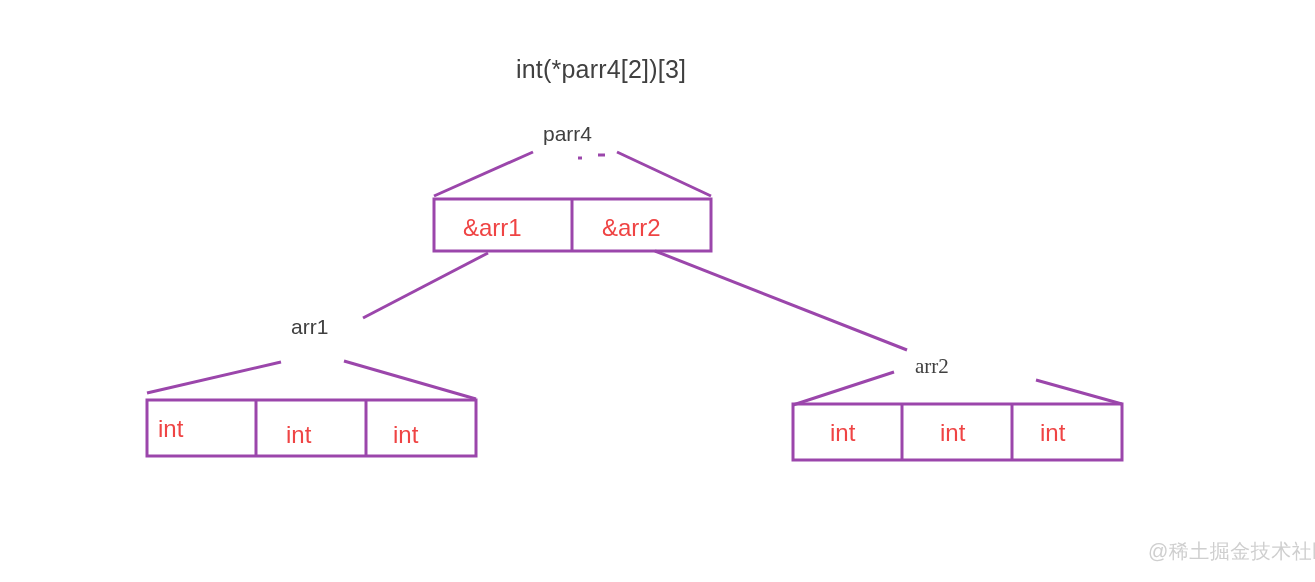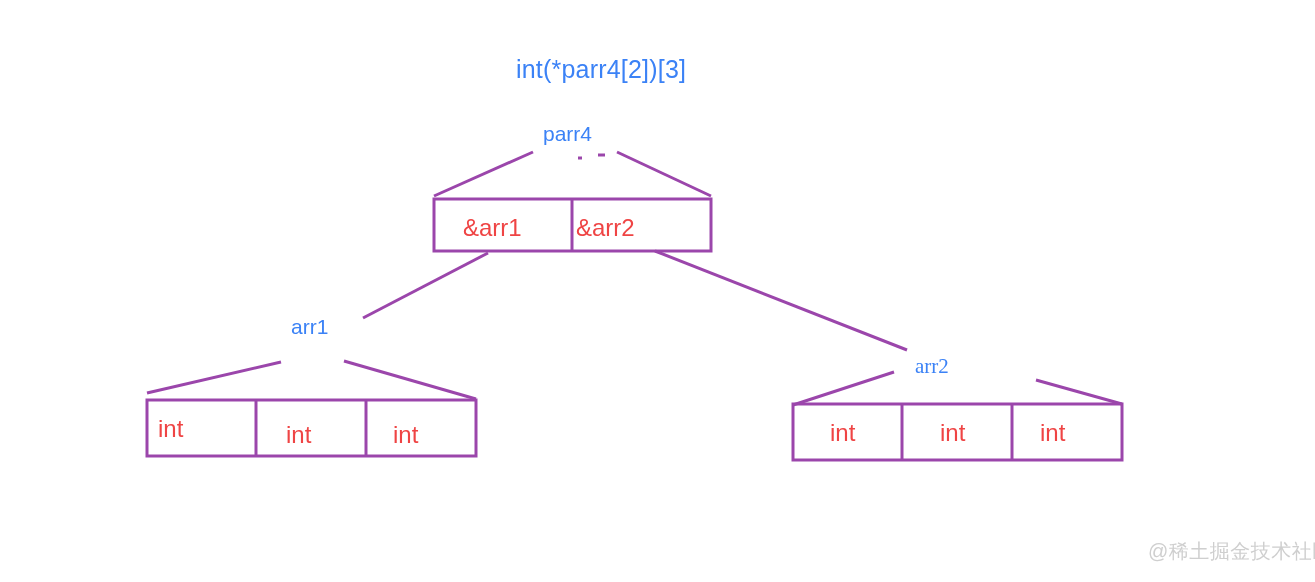--- a/index.html
+++ b/index.html
@@ -19,21 +19,21 @@
   }
   #diagram-svg {
     position: absolute;
     left: 0;
     top: 0;
     width: 1315px;
     height: 582px;
   }
   .label {
     position: absolute;
-    color: #3b82f6;
+    color: #404040;
     white-space: nowrap;
     line-height: 1;
     text-align: center;
   }
   .title-label {
     font-size: 25px;
     letter-spacing: 0.2px;
   }
   .node-label {
     font-size: 21px;
@@ -96,21 +96,21 @@
       <line x1="578" y1="158" x2="582" y2="158"></line>
       <line x1="598" y1="155" x2="605" y2="155"></line>
     </g>
   </svg>
 
   <div class="label title-label" style="left:516px; top:57px;">int(*parr4[2])[3]</div>
 
   <div class="label node-label" style="left:543px; top:123px;">parr4</div>
 
   <div class="cell-text" style="left:463px; top:216px;">&amp;arr1</div>
-  <div class="cell-text" style="left:576px; top:216px;">&amp;arr2</div>
+  <div class="cell-text" style="left:602px; top:216px;">&amp;arr2</div>
 
   <div class="label node-label" style="left:291px; top:316px;">arr1</div>
 
   <div class="cell-text" style="left:158px; top:417px;">int</div>
   <div class="cell-text" style="left:286px; top:423px;">int</div>
   <div class="cell-text" style="left:393px; top:423px;">int</div>
 
   <div class="label node-label" style="left:915px; top:356px;font-family:Liberation Serif, serif;">arr2</div>
 
   <div class="cell-text" style="left:830px; top:421px;">int</div>

